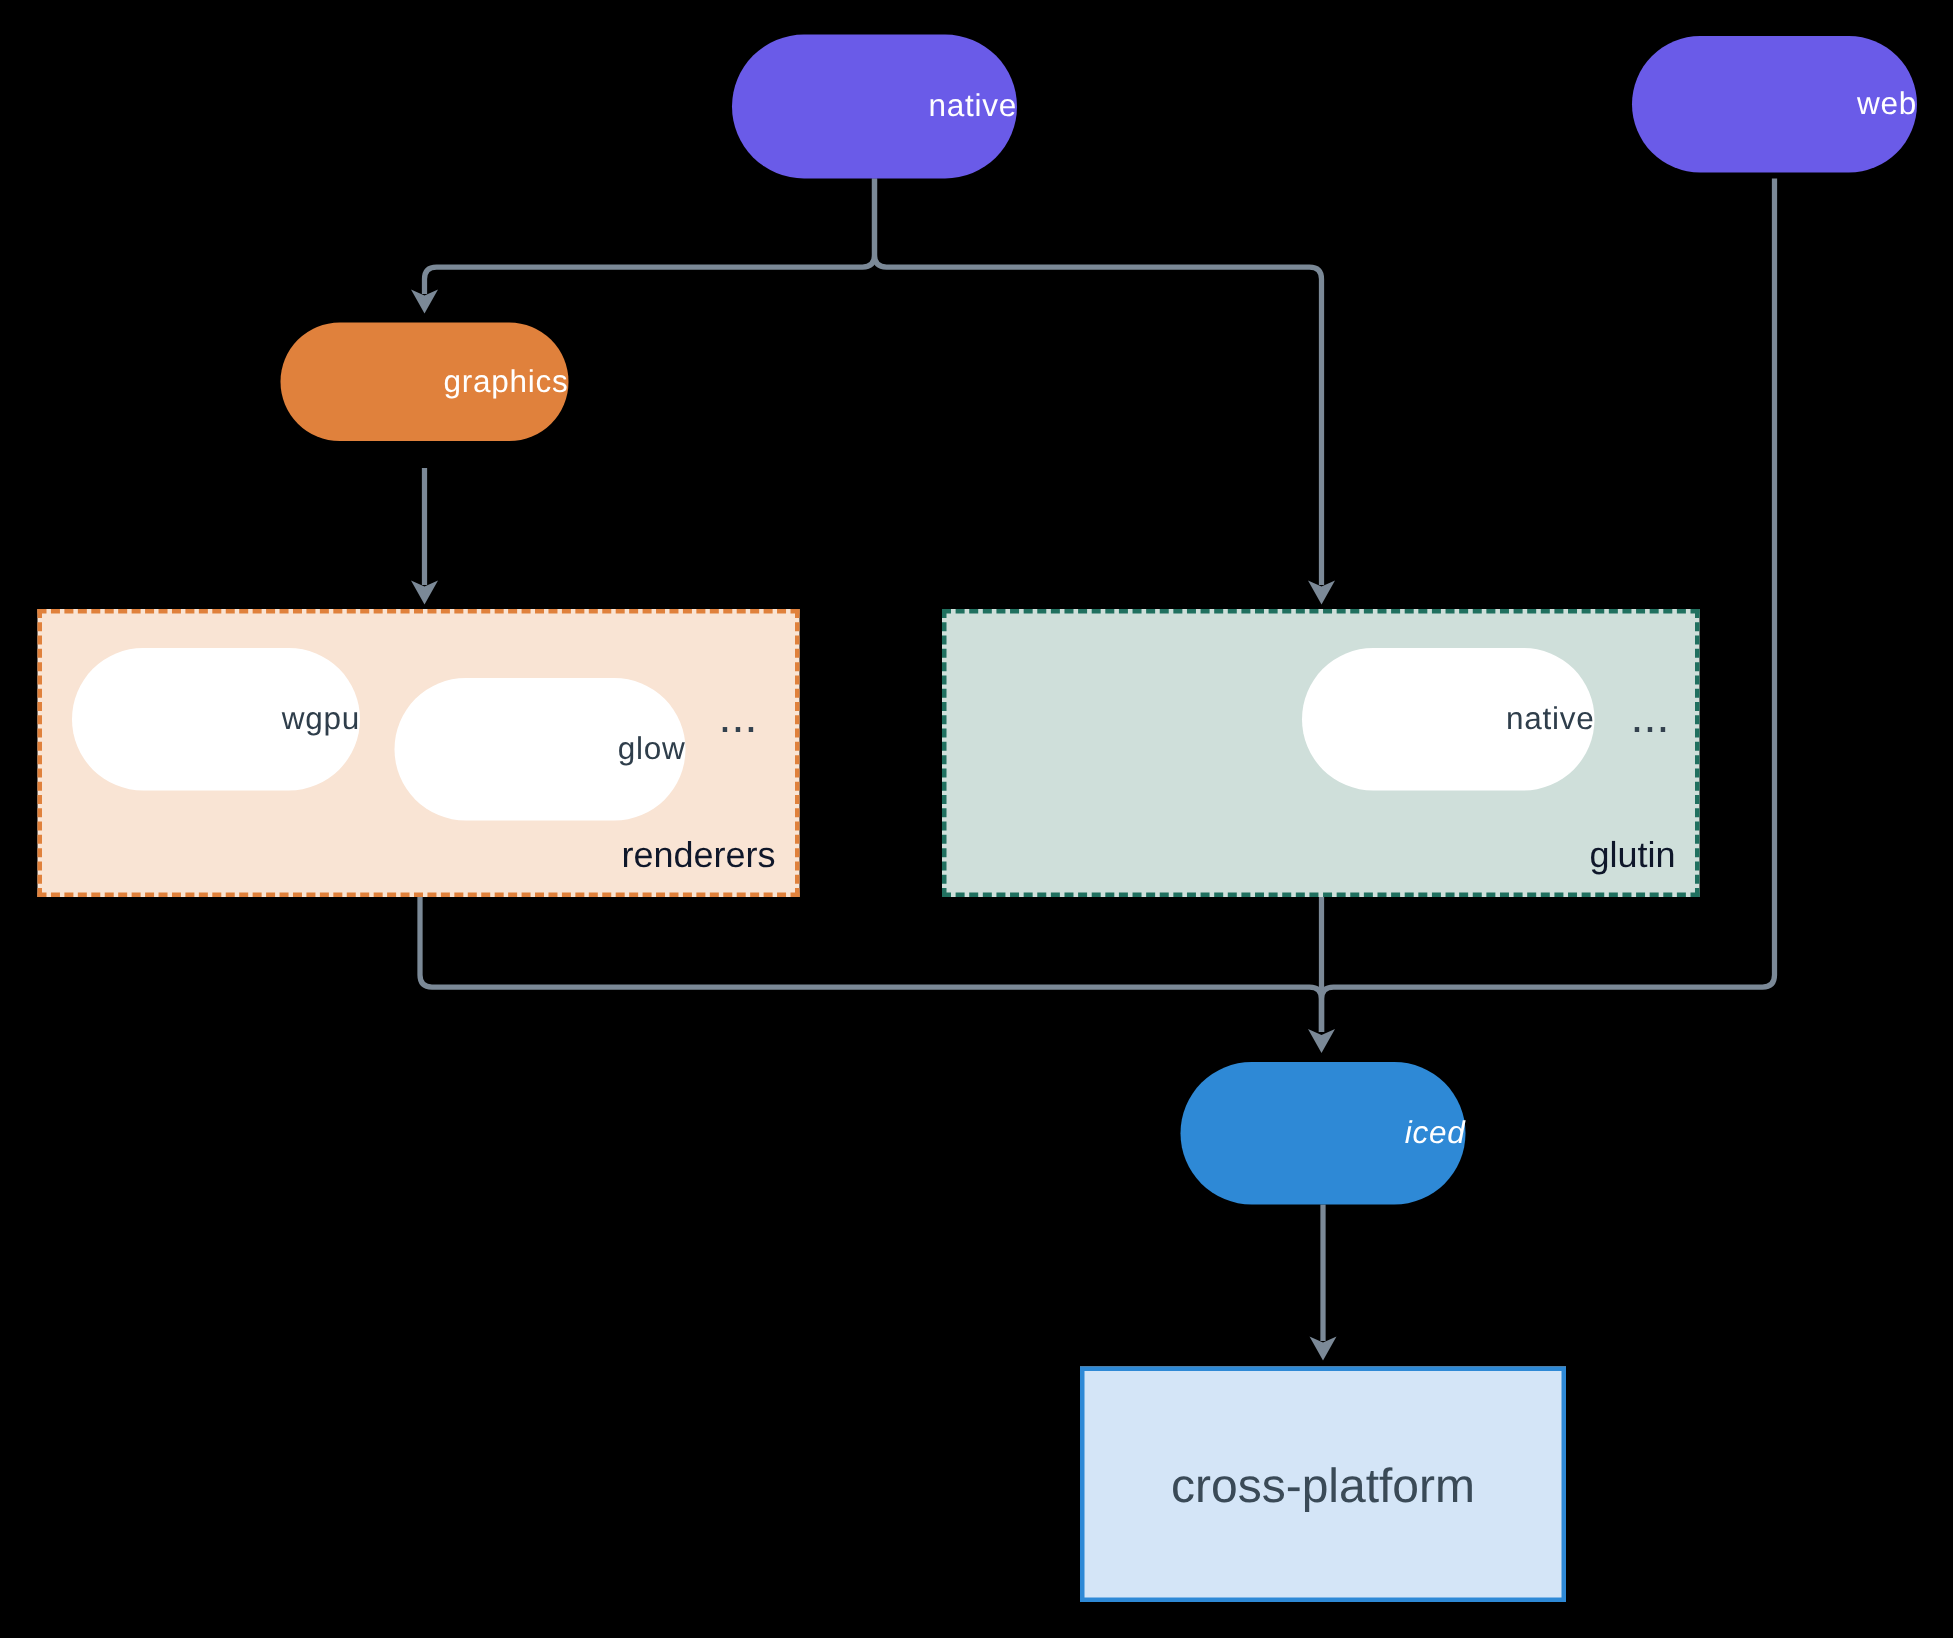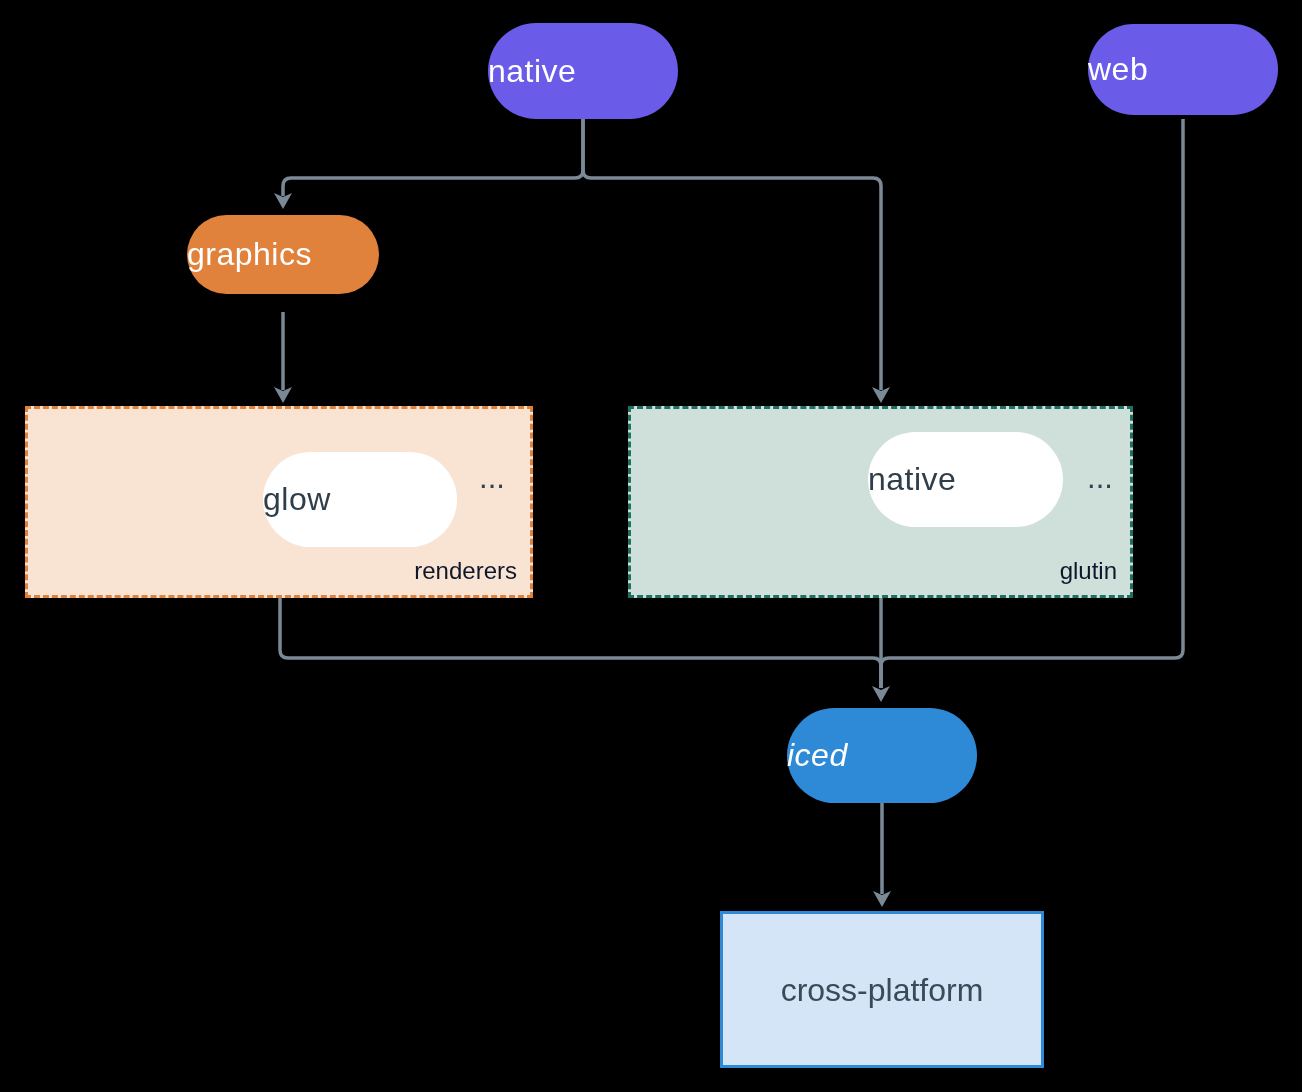--- a/index.html
+++ b/index.html
@@ -13,23 +13,23 @@
   }
   .connectors {
     position: absolute;
     left: 0; top: 0;
     width: 1302px; height: 1092px;
   }
   .pill {
     position: absolute;
     display: flex;
     align-items: center;
-    justify-content: flex-start;
+    justify-content: flex-end;
     border-radius: 60px;
-    font-size: 32px;
+    font-size: 21px;
     letter-spacing: 0.5px;
   }
   .pill-purple { background: #6a5be8; color: #ffffff; }
   .pill-orange { background: #e0813c; color: #ffffff; }
   .pill-blue   { background: #2e89d6; color: #ffffff; font-style: italic; }
   .pill-white  { background: #ffffff; color: #2f3e4b; }
 
   .group {
     position: absolute;
     border: 3px dashed;
@@ -121,20 +121,23 @@
   <div class="pill pill-purple node-web">
     <span>web</span>
   </div>
   <div class="pill pill-orange node-graphics">
     <span>graphics</span>
   </div>
 
   <div class="group group-renderers">
     <span class="group-label">renderers</span>
   </div>
+  <div class="pill pill-white node-wgpu">
+    <span>wgpu</span>
+  </div>
   <div class="pill pill-white node-glow">
     <span>glow</span>
   </div>
   <div class="ellipsis ellipsis-renderers">...</div>
 
   <div class="group group-shells">
     <span class="group-label">glutin</span>
   </div>
   <div class="pill pill-white node-glutin">
     <span>native</span>

